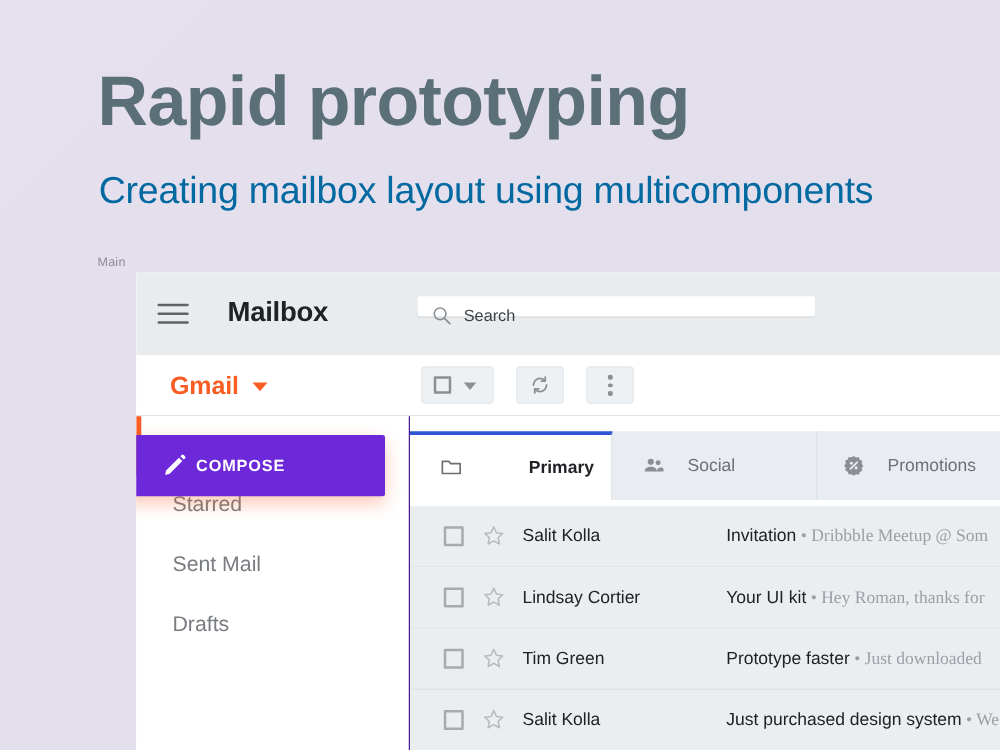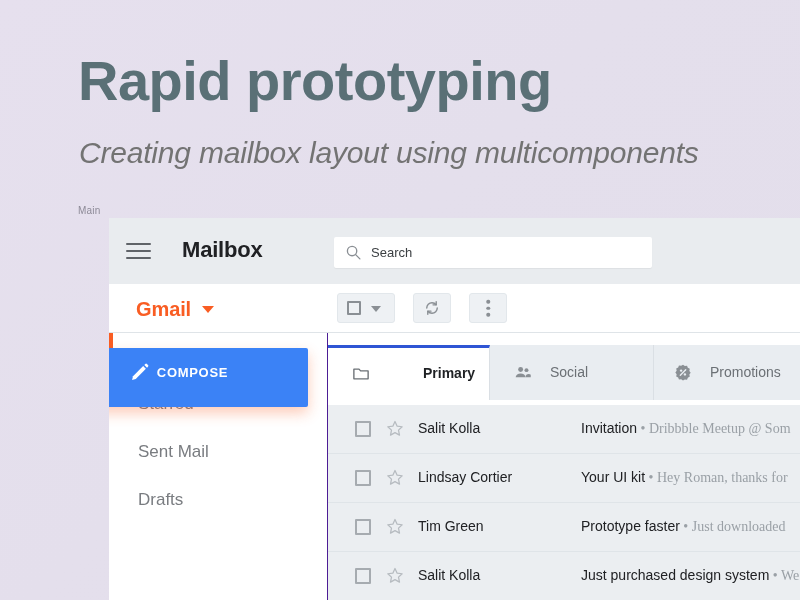--- a/index.html
+++ b/index.html
@@ -27,24 +27,23 @@
     letter-spacing: -0.5px;
     line-height: 1.05;
     white-space: nowrap;
   }
   .poster-sub {
     position: absolute;
     left: 79px;
     top: 136px;
     font-size: 30px;
     font-weight: normal;
-    color: #737373;
+    color: #0369a1;
     letter-spacing: -0.2px;
     white-space: nowrap;
-    font-style: italic;
   }
   .frame-label {
     position: absolute;
     left: 78px;
     top: 205px;
     font-size: 10px;
     color: #8d8a97;
     letter-spacing: 0.2px;
   }
 
@@ -84,21 +83,21 @@
     position: absolute;
     left: 73px; top: 19px;
     font-size: 22px;
     font-weight: bold;
     color: #202124;
     letter-spacing: -0.2px;
   }
   .search-box {
     position: absolute;
     left: 225px; top: 19px;
-    width: 318px; height: 31px;
+    width: 318px; height: 16px;
     background: #ffffff;
     border-radius: 2px;
     box-shadow: 0 1px 1px rgba(0,0,0,0.05);
   }
   .search-icon {
     position: absolute;
     left: 11px; top: 7px;
     width: 17px; height: 17px;
   }
   .search-ph {
@@ -177,22 +176,22 @@
     margin-bottom: 3px;
   }
   .dots i:last-child { margin-bottom: 0; }
 
   
   .compose {
     position: absolute;
     left: -32px;
     top: 130px;
     width: 231px;
-    height: 59px;
-    background: #3b82f6;
+    height: 49px;
+    background: #6d28d9;
     border-radius: 2px;
     box-shadow: 0 6px 14px rgba(249,93,35,0.32);
     cursor: pointer;
     z-index: 5;
   }
   .compose-label {
     position: absolute;
     left: 0; right: 0;
     top: 17px;
     text-align: center;

